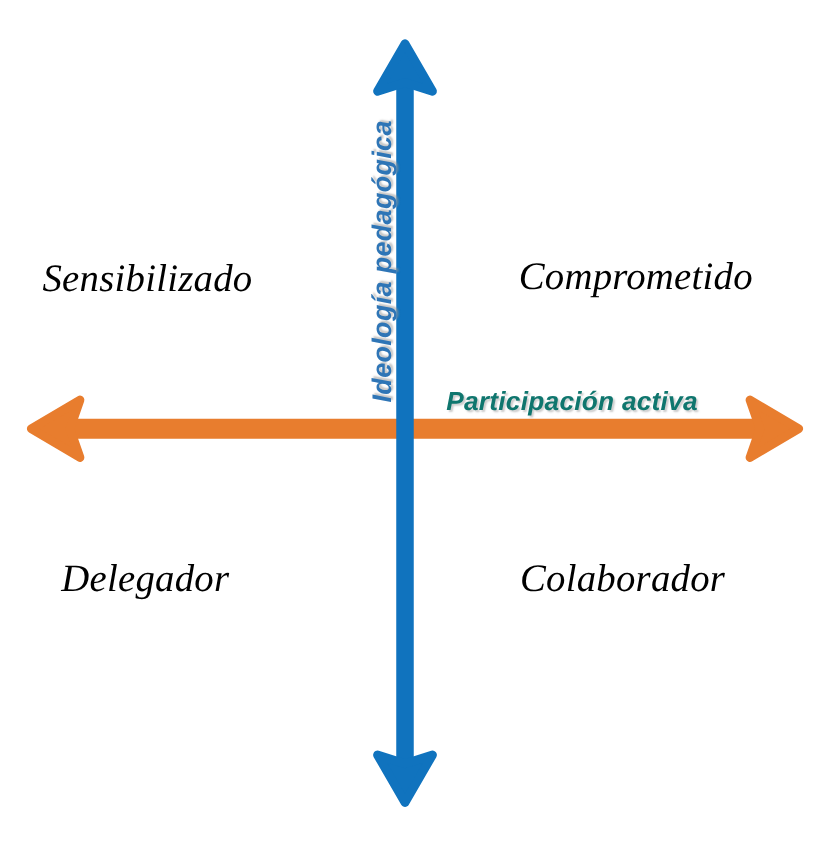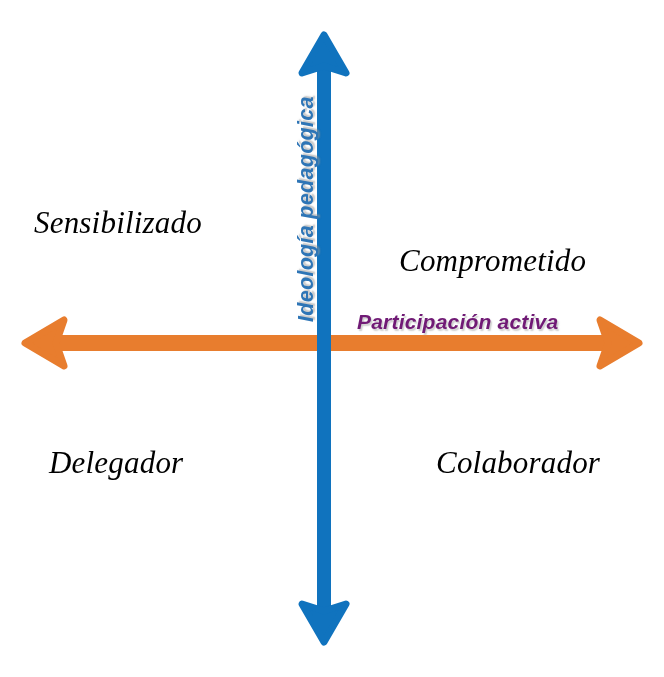--- a/index.html
+++ b/index.html
@@ -36,23 +36,23 @@
     font-family: Liberation Serif, serif;
     font-style: italic;
     font-weight: 400;
     font-size: 31px;
     line-height: 1;
     color: #000000;
     white-space: nowrap;
     letter-spacing: 0.2px;
   }
   #quadrant-label-sensibilizado { left: 34px;  top: 207px; }
-  #quadrant-label-comprometido  { left: 399px; top: 205px; margin-top: 40px; }
+  #quadrant-label-comprometido  { left: 415px; top: 205px; }
   #quadrant-label-delegador     { left: 49px;  top: 447px; }
-  #quadrant-label-colaborador   { left: 436px; top: 447px; }
+  #quadrant-label-colaborador   { left: 416px; top: 447px; }
 
   
   #y-axis-title {
     position: absolute;
     left: 0;
     top: 0;
     transform-origin: 0 0;
     
     transform: translate(296px, 322px) rotate(-90deg);
     font-family: "Liberation Sans", sans-serif;
@@ -68,21 +68,21 @@
 
   #x-axis-title {
     position: absolute;
     left: 357px;
     top: 311px;
     font-family: "Liberation Sans", sans-serif;
     font-style: italic;
     font-weight: bold;
     font-size: 21px;
     line-height: 1;
-    color: #701a75;
+    color: #0f766e;
     white-space: nowrap;
     letter-spacing: 0.2px;
     text-shadow: 1.5px 1.5px 1.5px rgba(170, 170, 170, 0.6);
   }
 </style>
 </head>
 <body>
 
 <div id="diagram-canvas">
 

